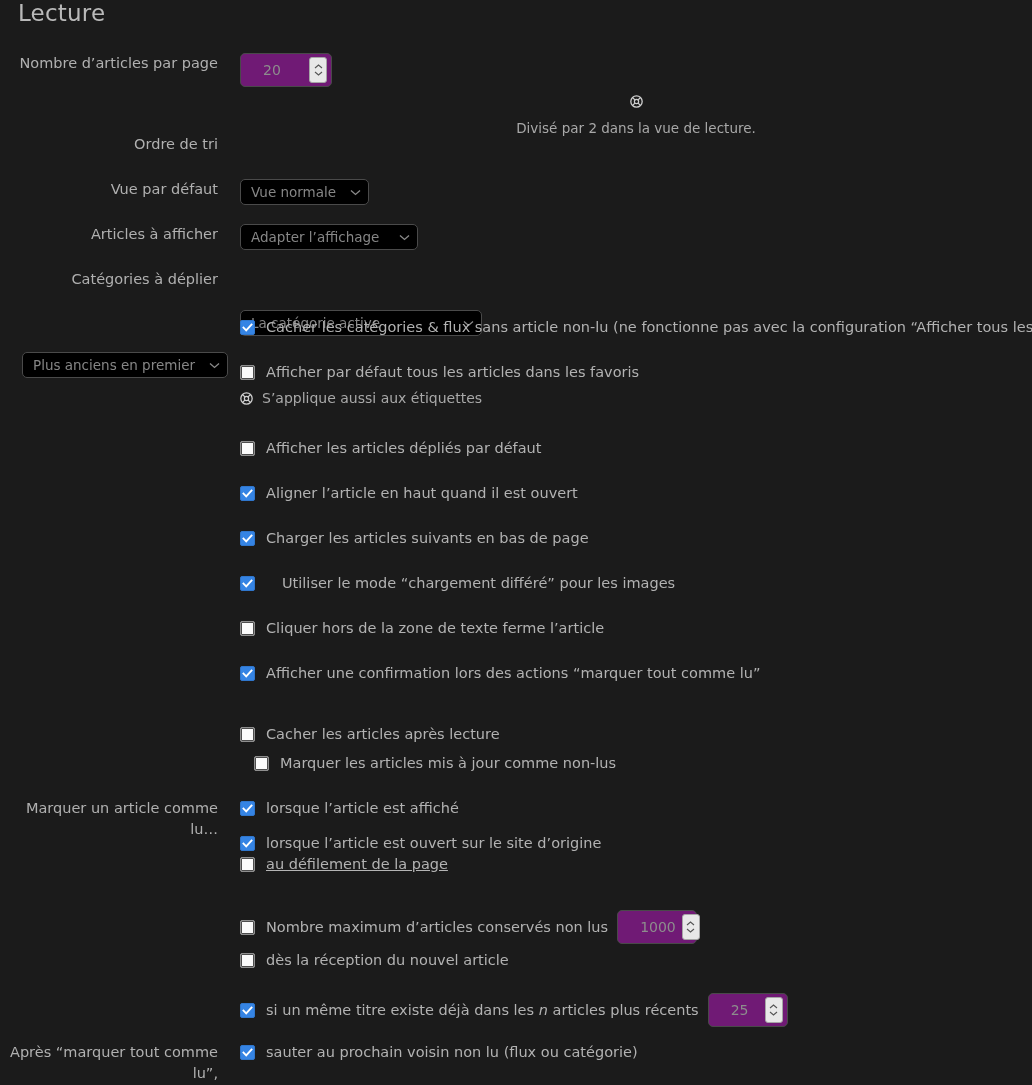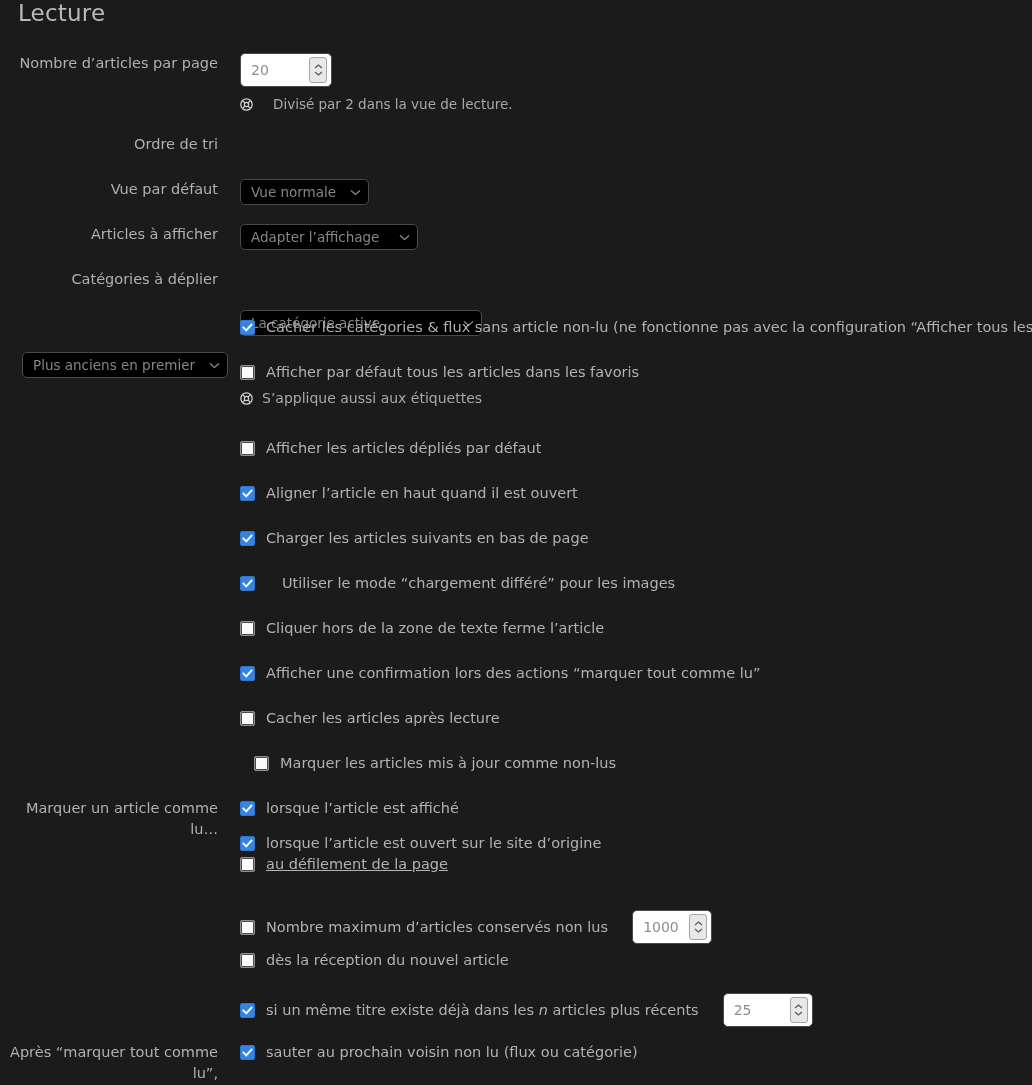--- a/index.html
+++ b/index.html
@@ -49,25 +49,25 @@
   .ctl {
     flex: 1 1 auto;
     padding-left: 22px;
   }
 
   
   .numwrap {
     position: relative;
     display: inline-flex;
     align-items: center;
-    background: #ffffff;
+    background: #701a75;
     border: 1px solid #494949;
     border-radius: 5px;
     height: 34px;
-    padding: 0 4px 0 10px;
+    padding: 0 4px 0 22px;
   }
   .numwrap .nval {
     font-size: 14px;
     color: #8d8d8d;
     line-height: 32px;
     flex: 1 1 auto;
     white-space: nowrap;
   }
   .spin {
     width: 18px;
@@ -101,24 +101,25 @@
   .sel .chev {
     margin-left: 14px;
     display: inline-flex;
     align-items: center;
   }
 
   
   .hint {
     display: flex;
     align-items: center;
-    gap: 20px;
+    gap: 11px;
     font-size: 13.5px;
     color: #a8a8a8;
     line-height: 18px;
+    flex-direction: column;
   }
   .hicon { flex: 0 0 13px; width: 13px; height: 13px; display:block; }
 
   
   .cbrow {
     position: absolute;
     display: flex;
     align-items: flex-start;
     left: 240px;
   }
@@ -143,21 +144,21 @@
   .cbtxt {
     margin-left: 11px;
     font-size: 14.5px;
     color: #b2b2b2;
     line-height: 19px;
     white-space: nowrap;
   }
   .cbtxt i { font-style: italic; }
 
   
-  .inline-num { margin-left: 24px; }
+  .inline-num { margin-left: 9px; }
 </style>
 </head>
 <body>
 
 <div class="page-title">Lecture</div>
 
 <div class="row" style="top:53px;">
   <div class="lbl">Nombre d’articles par page</div>
   <div class="ctl">
     <div class="numwrap" style="width:92px;">
@@ -306,21 +307,21 @@
 
 <div class="cbrow" style="top:664px;">
   <span class="cb on">
     <svg width="11" height="11" viewBox="0 0 11 11">
         <path d="M1.5 5.6 L4.2 8.3 L9.5 2.6" fill="none" stroke="#fff" stroke-width="1.9" stroke-linecap="square"></path>
       </svg>
   </span>
   <span class="cbtxt">Afficher une confirmation lors des actions “marquer tout comme lu”</span>
 </div>
 
-<div class="cbrow" style="top:709px;">
+<div class="cbrow" style="top:725px;">
   <span class="cb off"></span>
   <span class="cbtxt">Cacher les articles après lecture</span>
 </div>
 
 <div class="cbrow" style="top:754px;padding-left:14px;">
   <span class="cb off"></span>
   <span class="cbtxt">Marquer les articles mis à jour comme non-lus</span>
 </div>
 
 <div class="row" style="top:798px;">
@@ -375,21 +376,21 @@
   <span class="cb on" style="margin-top:0">
     <svg width="11" height="11" viewBox="0 0 11 11">
         <path d="M1.5 5.6 L4.2 8.3 L9.5 2.6" fill="none" stroke="#fff" stroke-width="1.9" stroke-linecap="square"></path>
       </svg>
   </span>
   <span class="cbtxt">
     <span>si un même titre existe déjà dans les</span>
     <i>n</i>
     <span>articles plus récents</span>
   </span>
-  <span class="numwrap inline-num" style="width:90px;">
+  <span class="numwrap inline-num" style="width:80px;">
     <span class="nval">25</span>
     <span class="spin">
       <svg width="9" height="5" viewBox="0 0 9 5">
           <path d="M1 4 L4.5 1 L8 4" fill="none" stroke="#555" stroke-width="1.1"></path>
         </svg>
       <svg width="9" height="5" viewBox="0 0 9 5" style="margin-top:2px">
           <path d="M1 1 L4.5 4 L8 1" fill="none" stroke="#555" stroke-width="1.1"></path>
         </svg>
     </span>
   </span>

